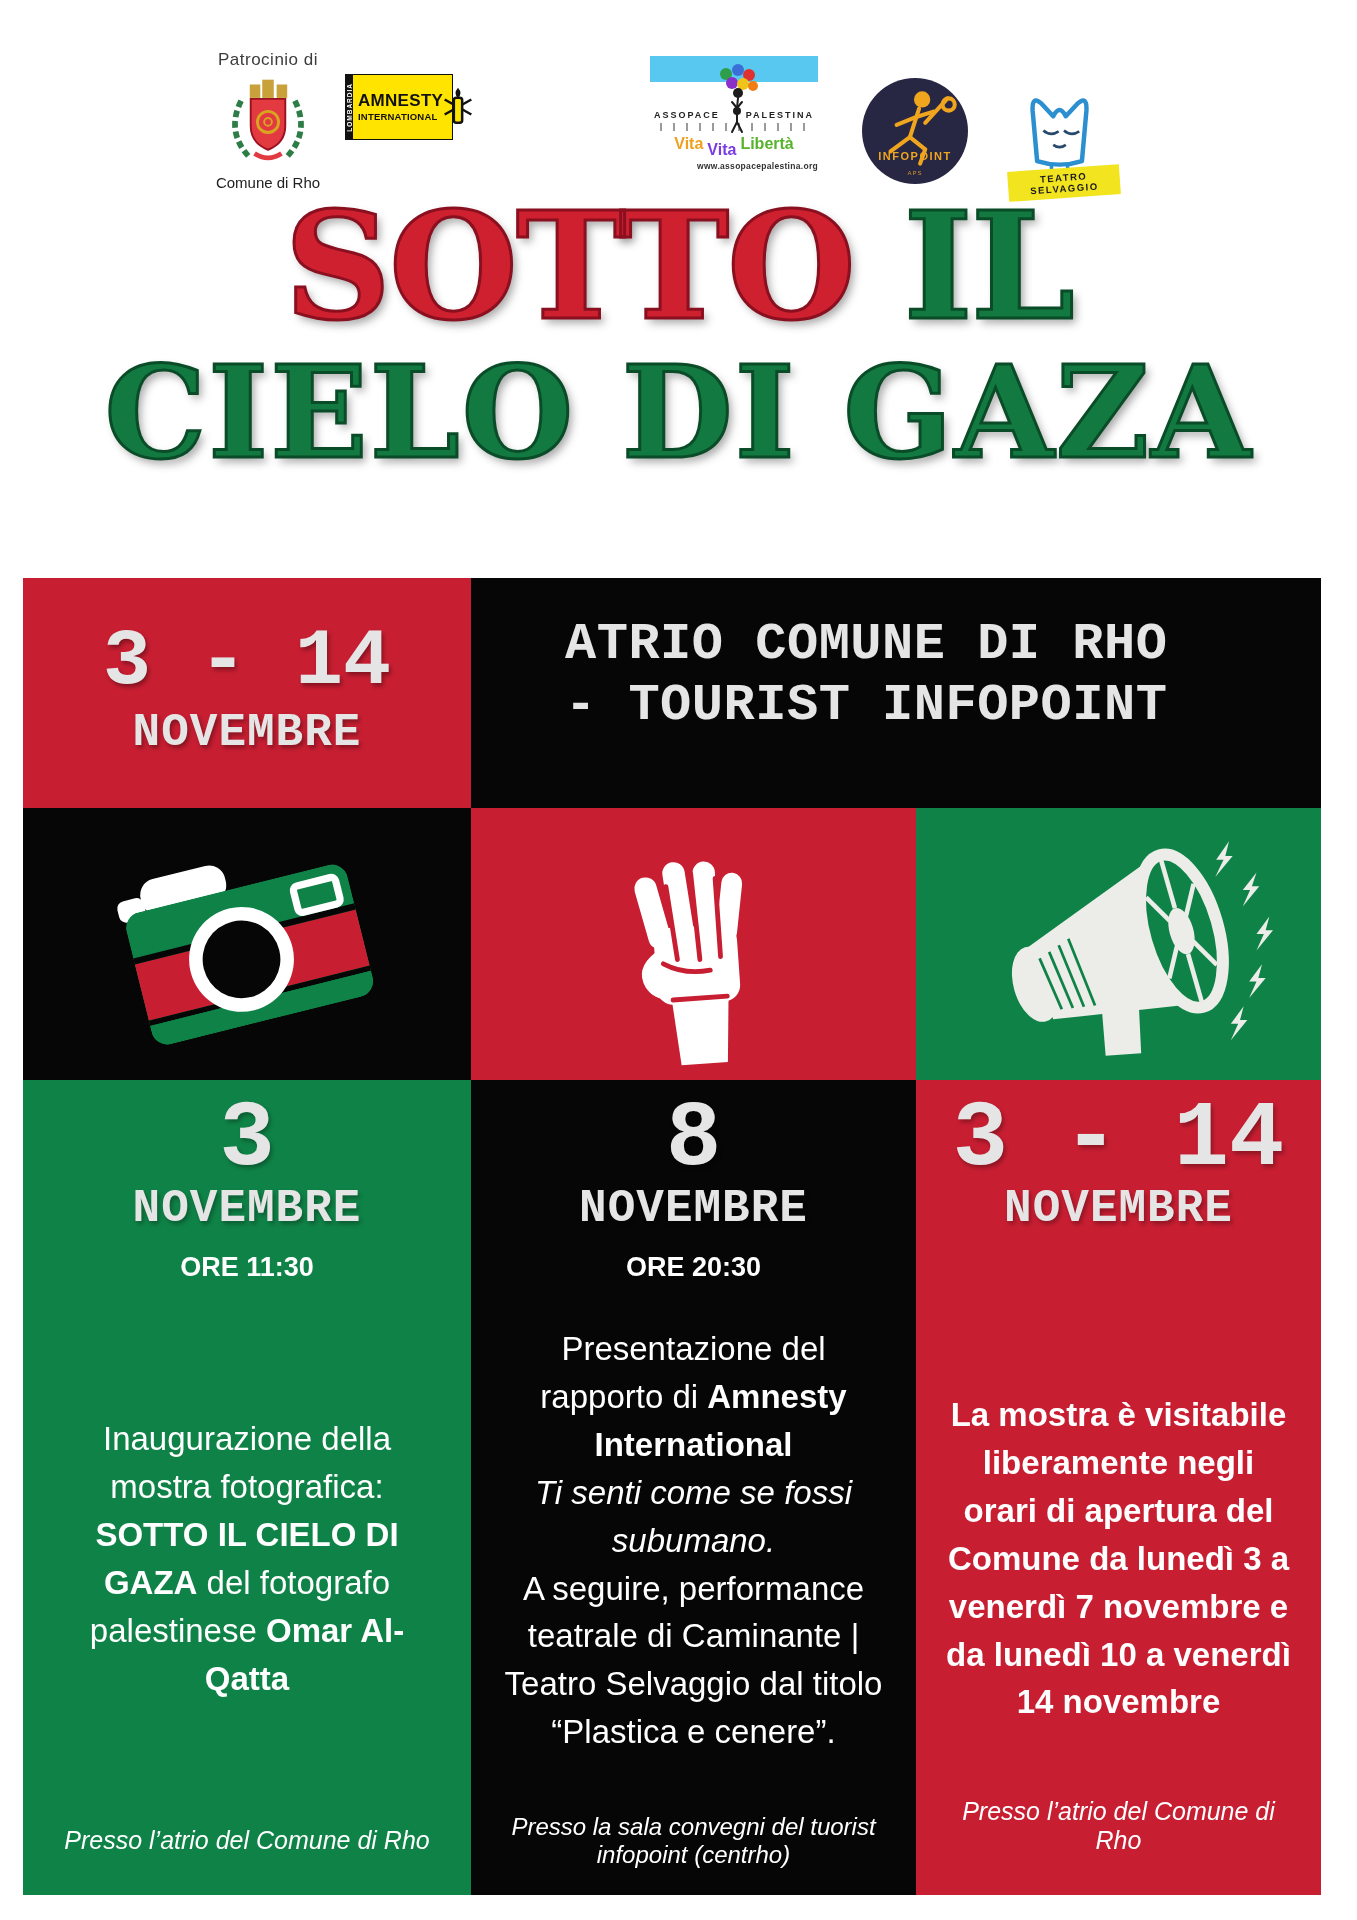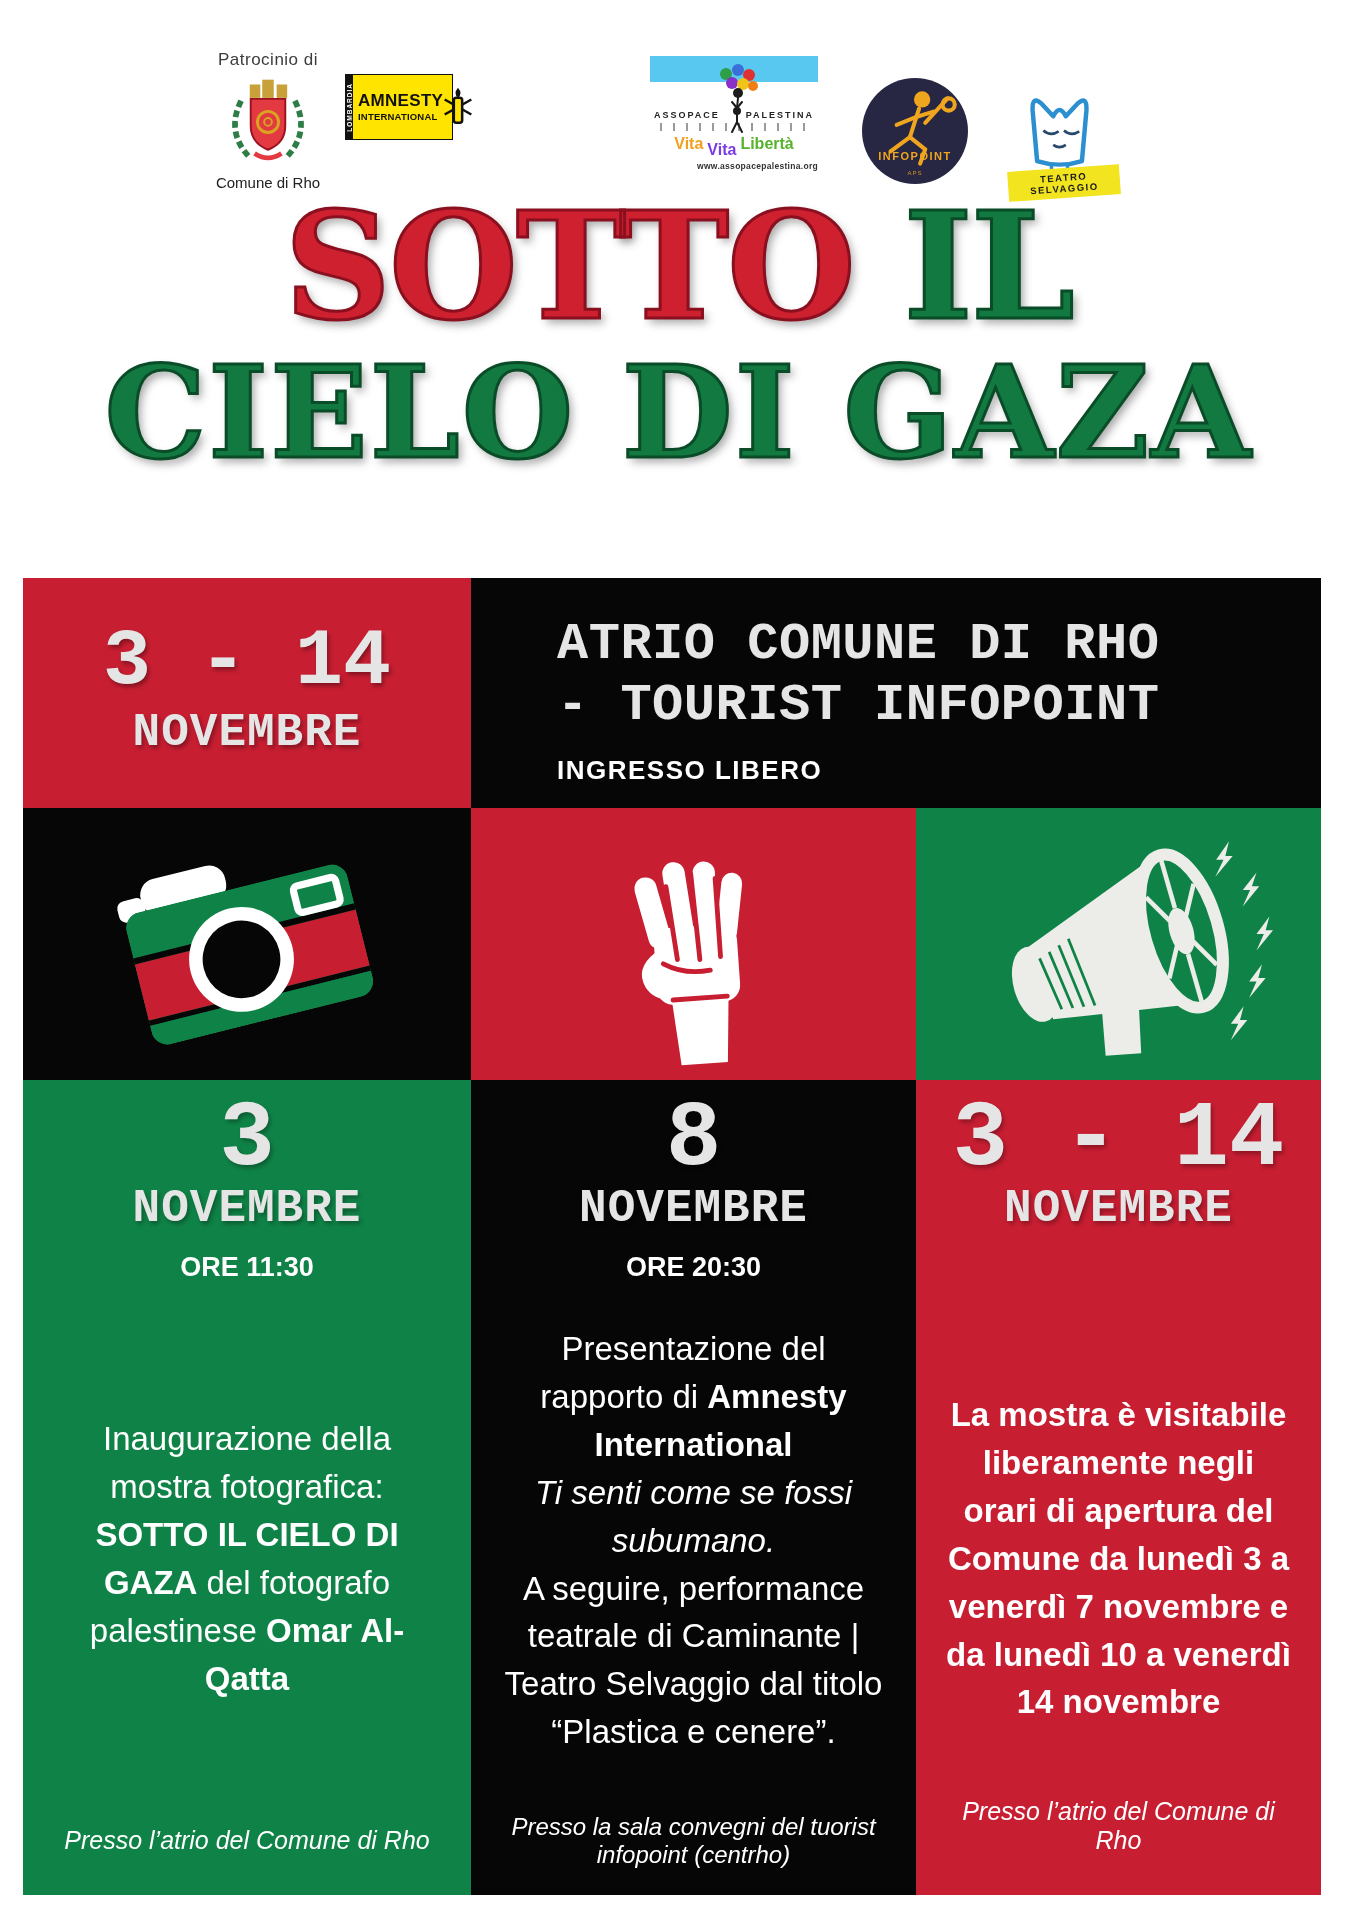--- a/index.html
+++ b/index.html
@@ -52,21 +52,21 @@
   .bg-green { background:#0F8347; }
   .bg-black { background:#060606; }
 
   .display-font { font-family:Liberation Mono, monospace; font-weight:bold; color:#e5e5e5; }
 
   .date-cell { text-align:center; padding-top:44px; }
   .date-big { font-size:80px; line-height:1; text-shadow:2px 3px 4px rgba(0,0,0,.35); }
   .date-month { font-size:46px; line-height:1; margin-top:8px; letter-spacing:1px; text-shadow:2px 3px 4px rgba(0,0,0,.35); }
 
   .venue-cell { grid-column:2 / span 2; padding:36px 20px 0 86px; color:#fff; }
-  .venue-title { font-size:52px; line-height:1.18; letter-spacing:.5px; }
+  .venue-title { font-size:52px; line-height:1.18; letter-spacing:.5px;margin-left:8px; }
   .entry { font-size:26px; font-weight:bold; letter-spacing:1.5px; margin-top:18px; color:#fff; }
 
   .icon-cell { display:flex; align-items:center; justify-content:center; }
 
   .event-cell { text-align:center; color:#fff; padding:16px 28px 0 28px; }
   .ev-day { font-size:92px; line-height:.95; text-shadow:2px 3px 4px rgba(0,0,0,.3); }
   .ev-month { font-size:46px; line-height:1.15; letter-spacing:1px; text-shadow:2px 3px 4px rgba(0,0,0,.3); }
   .ev-time { font-size:27px; font-weight:bold; line-height:1.3; margin-top:14px; }
   .ev-body { font-size:33px; line-height:1.45; white-space:pre-line; }
   .ev-a .ev-body { margin-top:130px; }
@@ -194,21 +194,20 @@
 
     <div class="cell bg-red date-cell display-font">
       <div class="date-big">3 - 14</div>
       <div class="date-month">NOVEMBRE</div>
     </div>
     <div class="cell bg-black venue-cell">
       <div class="venue-title display-font">
         <div>ATRIO COMUNE DI RHO</div>
         <div>- TOURIST INFOPOINT</div>
       </div>
-      <div class="entry">INGRESSO LIBERO</div>
     </div>
 
     <div class="cell bg-black icon-cell">
       <svg width="290" height="226" viewBox="0 0 320 250">
         <defs>
             <clipPath id="camBody">
               <rect x="34" y="62" width="252" height="150" rx="18"></rect>
             </clipPath>
           </defs>
         <g transform="rotate(-14 160 125)">

